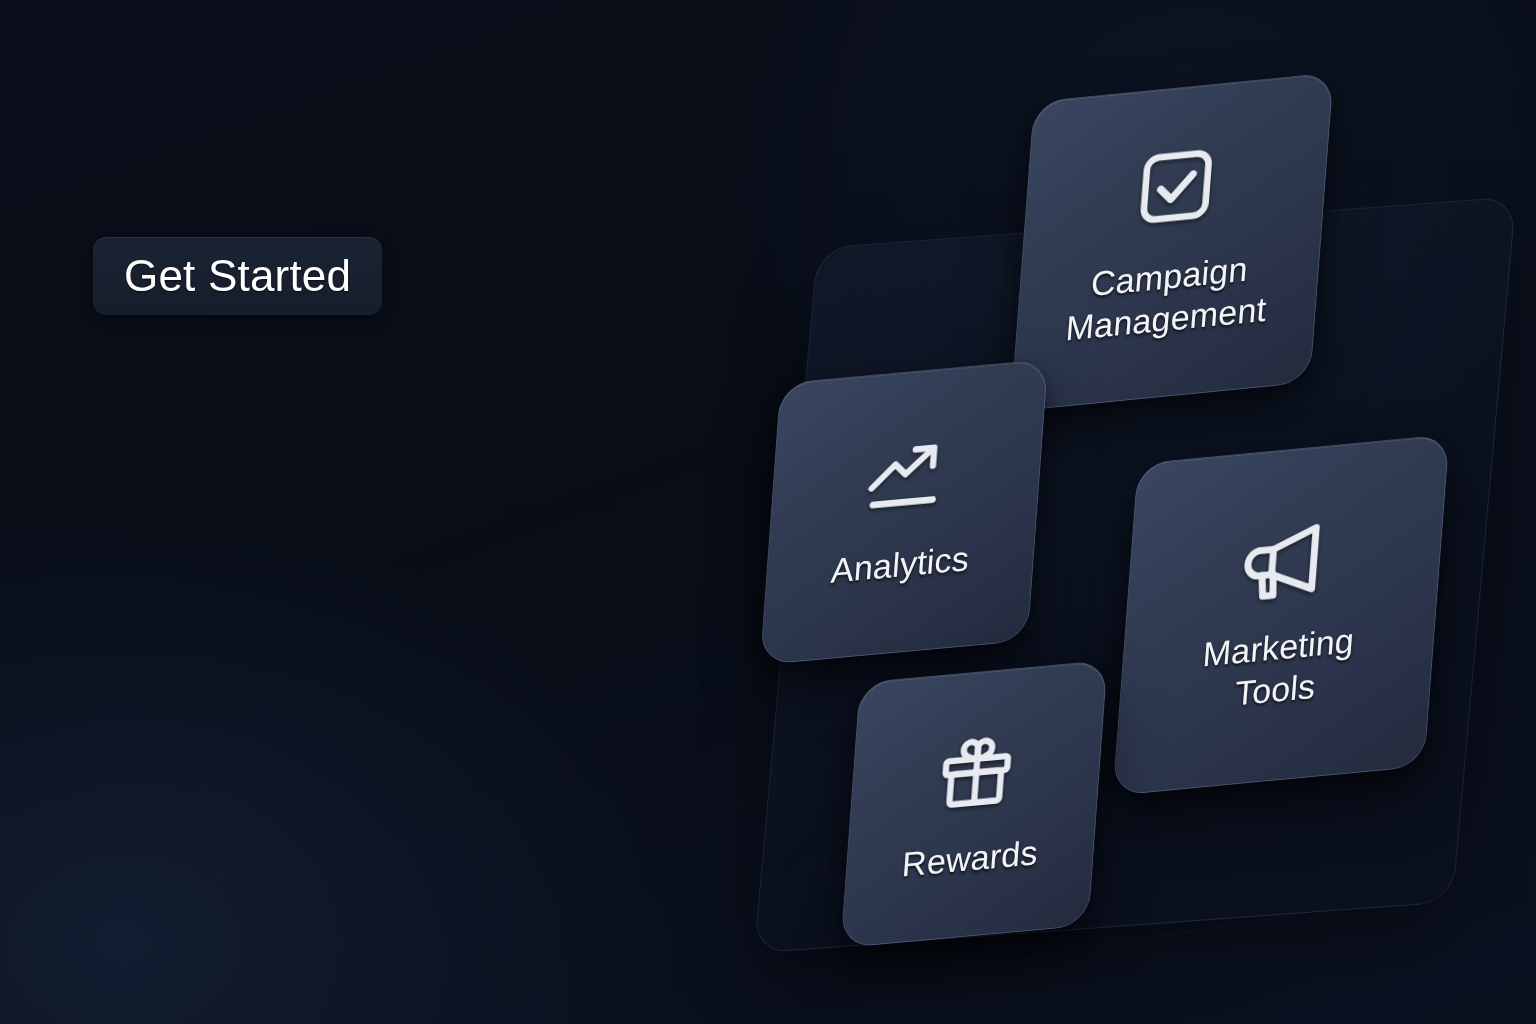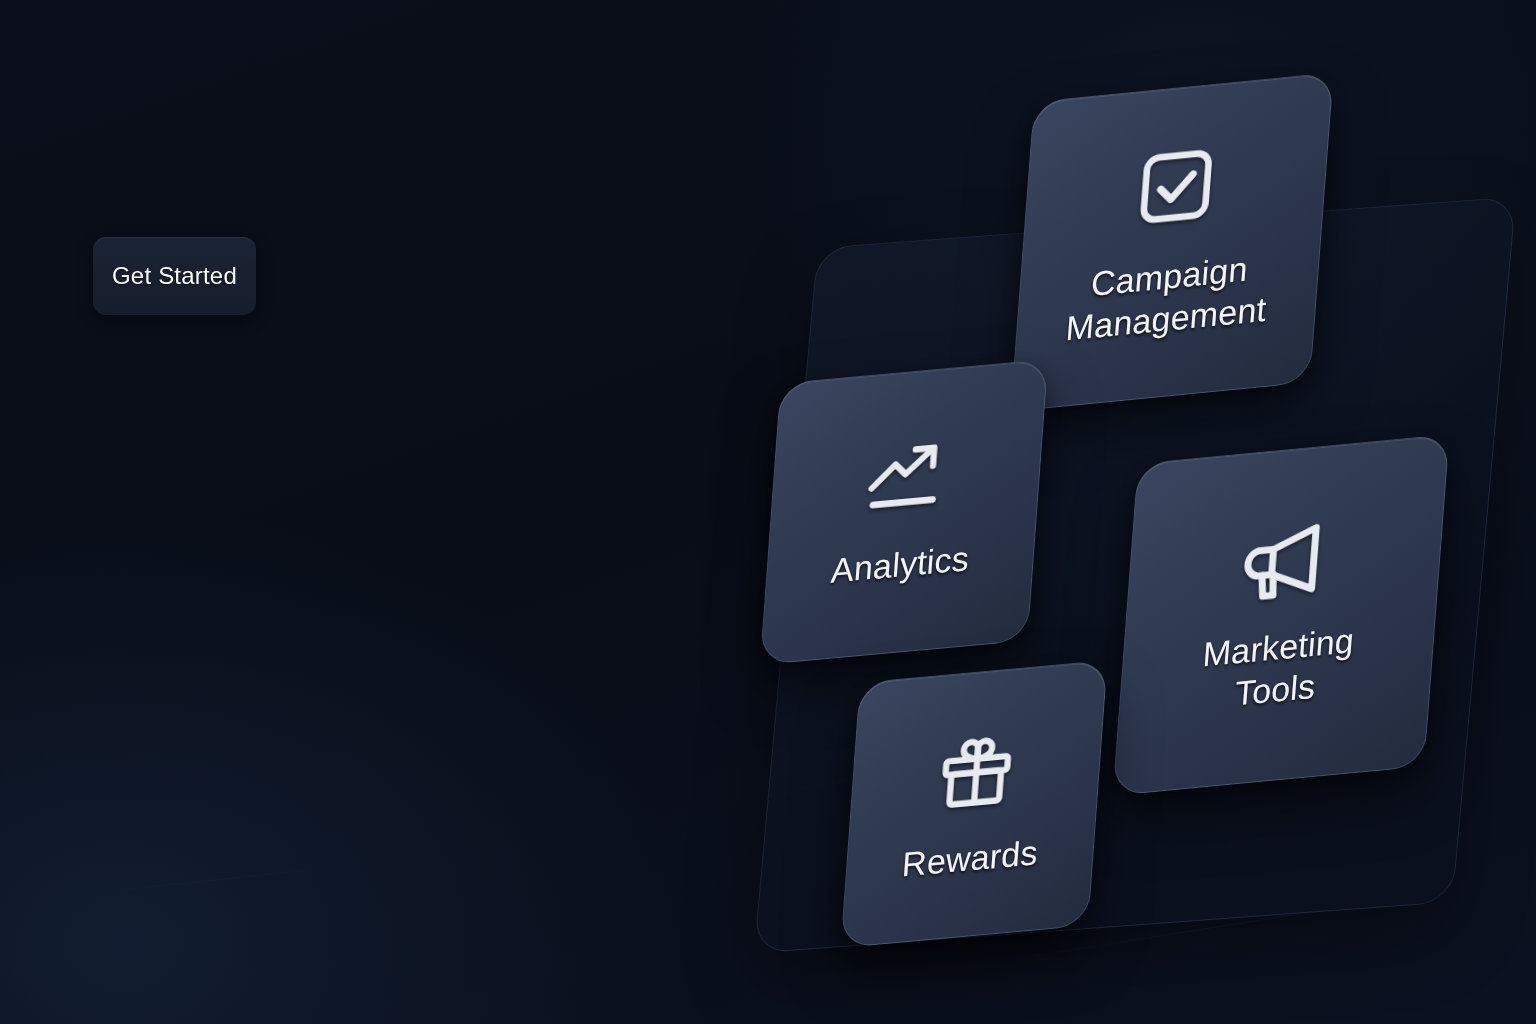--- a/index.html
+++ b/index.html
@@ -60,29 +60,29 @@
     letter-spacing:.1px;
     max-width:640px;
     text-shadow:0 1px 2px rgba(0,0,0,.6);
   }
 
   .cta {
     display:inline-flex;
     align-items:center;
     justify-content:center;
     margin-top:52px;
-    padding:0 19px;
+    padding:0 31px;
     height:78px;
     border:none;
     border-radius:13px;
     background:linear-gradient(180deg, #1b2434 0%, #161d2b 100%);
     box-shadow:inset 0 1px 0 rgba(255,255,255,.06), 0 4px 16px rgba(0,0,0,.45);
     color:#ffffff;
     font-family:"Liberation Sans", sans-serif;
-    font-size:24px;
+    font-size:44px;
     letter-spacing:.2px;
     cursor:pointer;
     text-shadow:0 1px 2px rgba(0,0,0,.6);
   }
 
   
   .scene {
     position:absolute;
     left:700px; top:0;
     width:836px; height:1024px;

